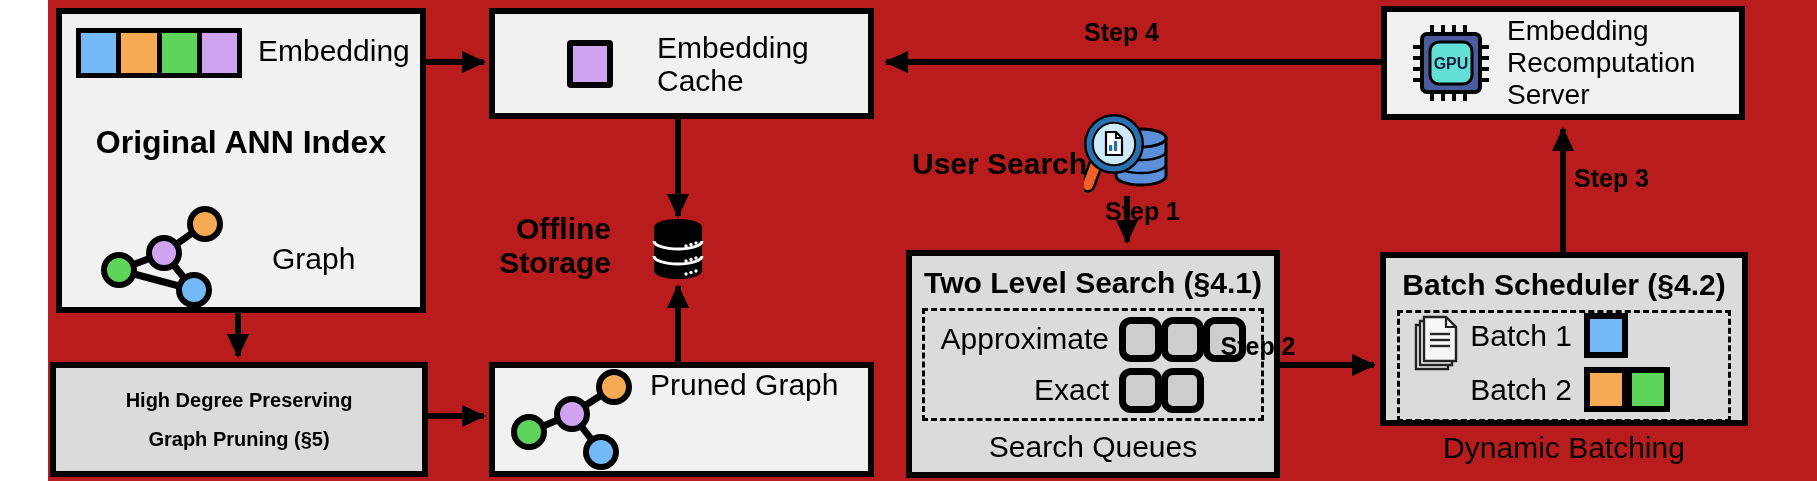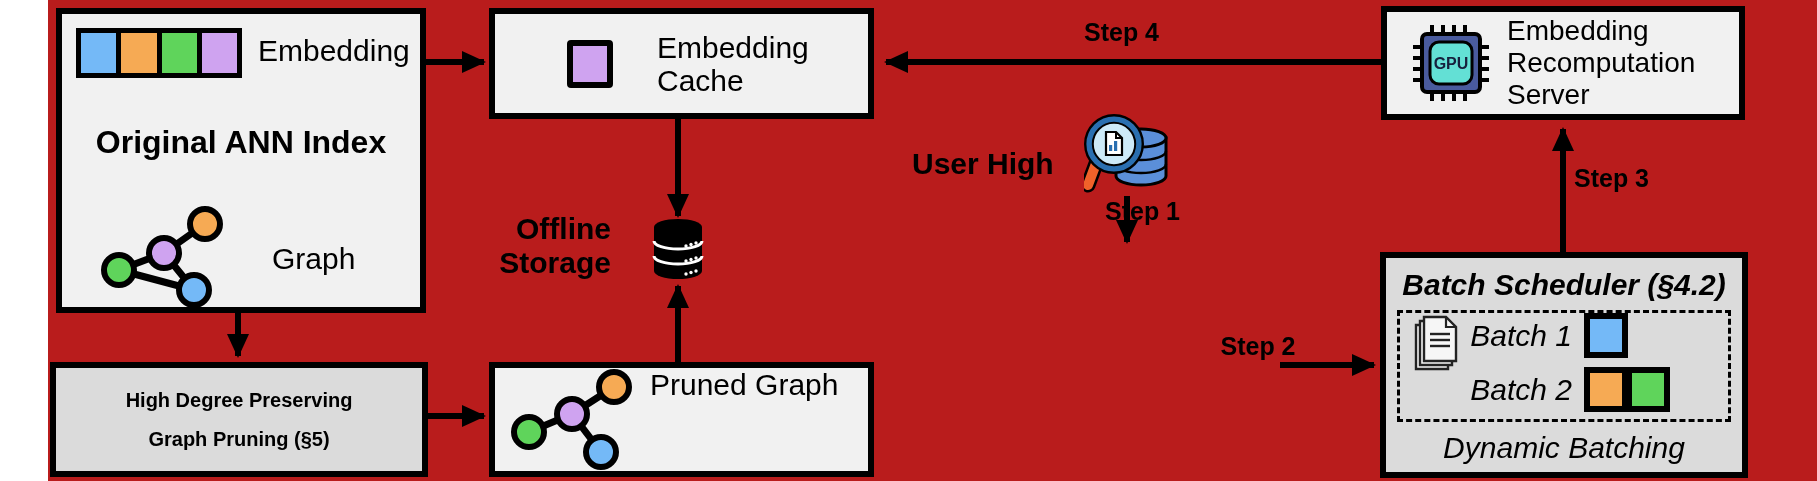--- a/index.html
+++ b/index.html
@@ -143,39 +143,60 @@
       <g stroke="#000" stroke-width="6">
         <circle cx="107" cy="19" r="15" style="fill:var(--orange)"></circle>
         <circle cx="65" cy="46" r="15" style="fill:var(--purple)"></circle>
         <circle cx="22" cy="64" r="15" style="fill:var(--green)"></circle>
         <circle cx="94" cy="84" r="15" style="fill:var(--blue)"></circle>
       </g>
     </svg>
     <div class="ptext">Pruned Graph</div>
   </div>
 
-  <div class="lbl t30 b" style="left:864px;top:147px;">User High</div>
+  <div class="lbl t30 b" style="left:864px;top:147px;">User Search</div>
   <svg class="lbl" style="left:1036px;top:114px;" width="86" height="86" viewBox="0 0 86 86">
     <path d="M32 24 v38 a25 9 0 0 0 50 0 v-38 Z" style="fill:var(--db-blue)" stroke="#000" stroke-width="3"></path>
     <ellipse cx="57" cy="24" rx="25" ry="9" style="fill:var(--db-blue)" stroke="#000" stroke-width="3"></ellipse>
     <path d="M32 37 a25 9 0 0 0 50 0" fill="none" stroke="#000" stroke-width="2.5"></path>
     <path d="M32 50 a25 9 0 0 0 50 0" fill="none" stroke="#000" stroke-width="2.5"></path>
     <path d="M13 47 L4 71" stroke="#000" stroke-width="15" stroke-linecap="round"></path>
     <path d="M13 47 L4 71" style="stroke:var(--handle)" stroke-width="10" stroke-linecap="round"></path>
     <circle cx="30" cy="30" r="25" style="fill:var(--lens-fill);stroke:var(--lens-rim)" stroke-width="7"></circle>
     <circle cx="30" cy="30" r="28.8" fill="none" stroke="#000" stroke-width="2.4"></circle>
     <circle cx="30" cy="30" r="21.2" fill="none" stroke="#000" stroke-width="2"></circle>
     <path d="M22 18 h10 l6 6 v17 h-16 Z" fill="#fff" stroke="#000" stroke-width="2.2"></path>
     <path d="M32 18 v6 h6" fill="none" stroke="#000" stroke-width="2"></path>
     <rect x="25" y="31" width="3.2" height="6" style="fill:var(--lens-rim)"></rect>
     <rect x="30" y="27" width="3.2" height="10" style="fill:var(--lens-rim)"></rect>
   </svg>
 
-
-  <div class="box gray" id="box-batch" style="left:1332px;top:252px;width:368px;height:226px;font-style:italic;">
+  <div class="box gray" id="box-tls" style="left:858px;top:250px;width:374px;height:228px;">
+    <div class="panel-title">Two Level Search (§4.1)</div>
+    <div class="tls-dashed">
+      <div class="qrow">
+        <div class="qlabel">Approximate</div>
+        <div class="slots">
+            <div class="swatch" style="background: var(--queue);"></div>
+            <div class="swatch" style="background: var(--queue);"></div>
+            <div class="swatch" style="background: var(--queue);"></div>
+          </div>
+      </div>
+      <div class="qrow">
+        <div class="qlabel">Exact</div>
+        <div class="slots">
+            <div class="swatch" style="background: var(--queue);"></div>
+            <div class="swatch" style="background: var(--queue);"></div>
+          </div>
+      </div>
+    </div>
+    <div class="panel-footer">Search Queues</div>
+  </div>
+
+  <div class="box gray" id="box-batch" style="left:1332px;top:252px;width:368px;height:174px;">
     <div class="panel-title">Batch Scheduler (§4.2)</div>
     <div class="batch-dashed">
       <svg width="50" height="60" viewBox="0 0 50 60">
         <path d="M6 12 L28 12 L38 22 L38 56 L6 56 Z" fill="#f6f6f6" stroke="#222" stroke-width="2.4"></path>
         <path d="M10 8 L32 8 L42 18 L42 52 L10 52 Z" fill="#f6f6f6" stroke="#222" stroke-width="2.4"></path>
         <path d="M14 4 L36 4 L46 14 L46 48 L14 48 Z" fill="#f6f6f6" stroke="#222" stroke-width="2.4"></path>
         <path d="M36 4 v10 h10" fill="none" stroke="#222" stroke-width="2.2"></path>
         <g stroke="#222" stroke-width="2.4">
           <line x1="20" y1="21" x2="40" y2="21"></line>
           <line x1="20" y1="27" x2="40" y2="27"></line>

